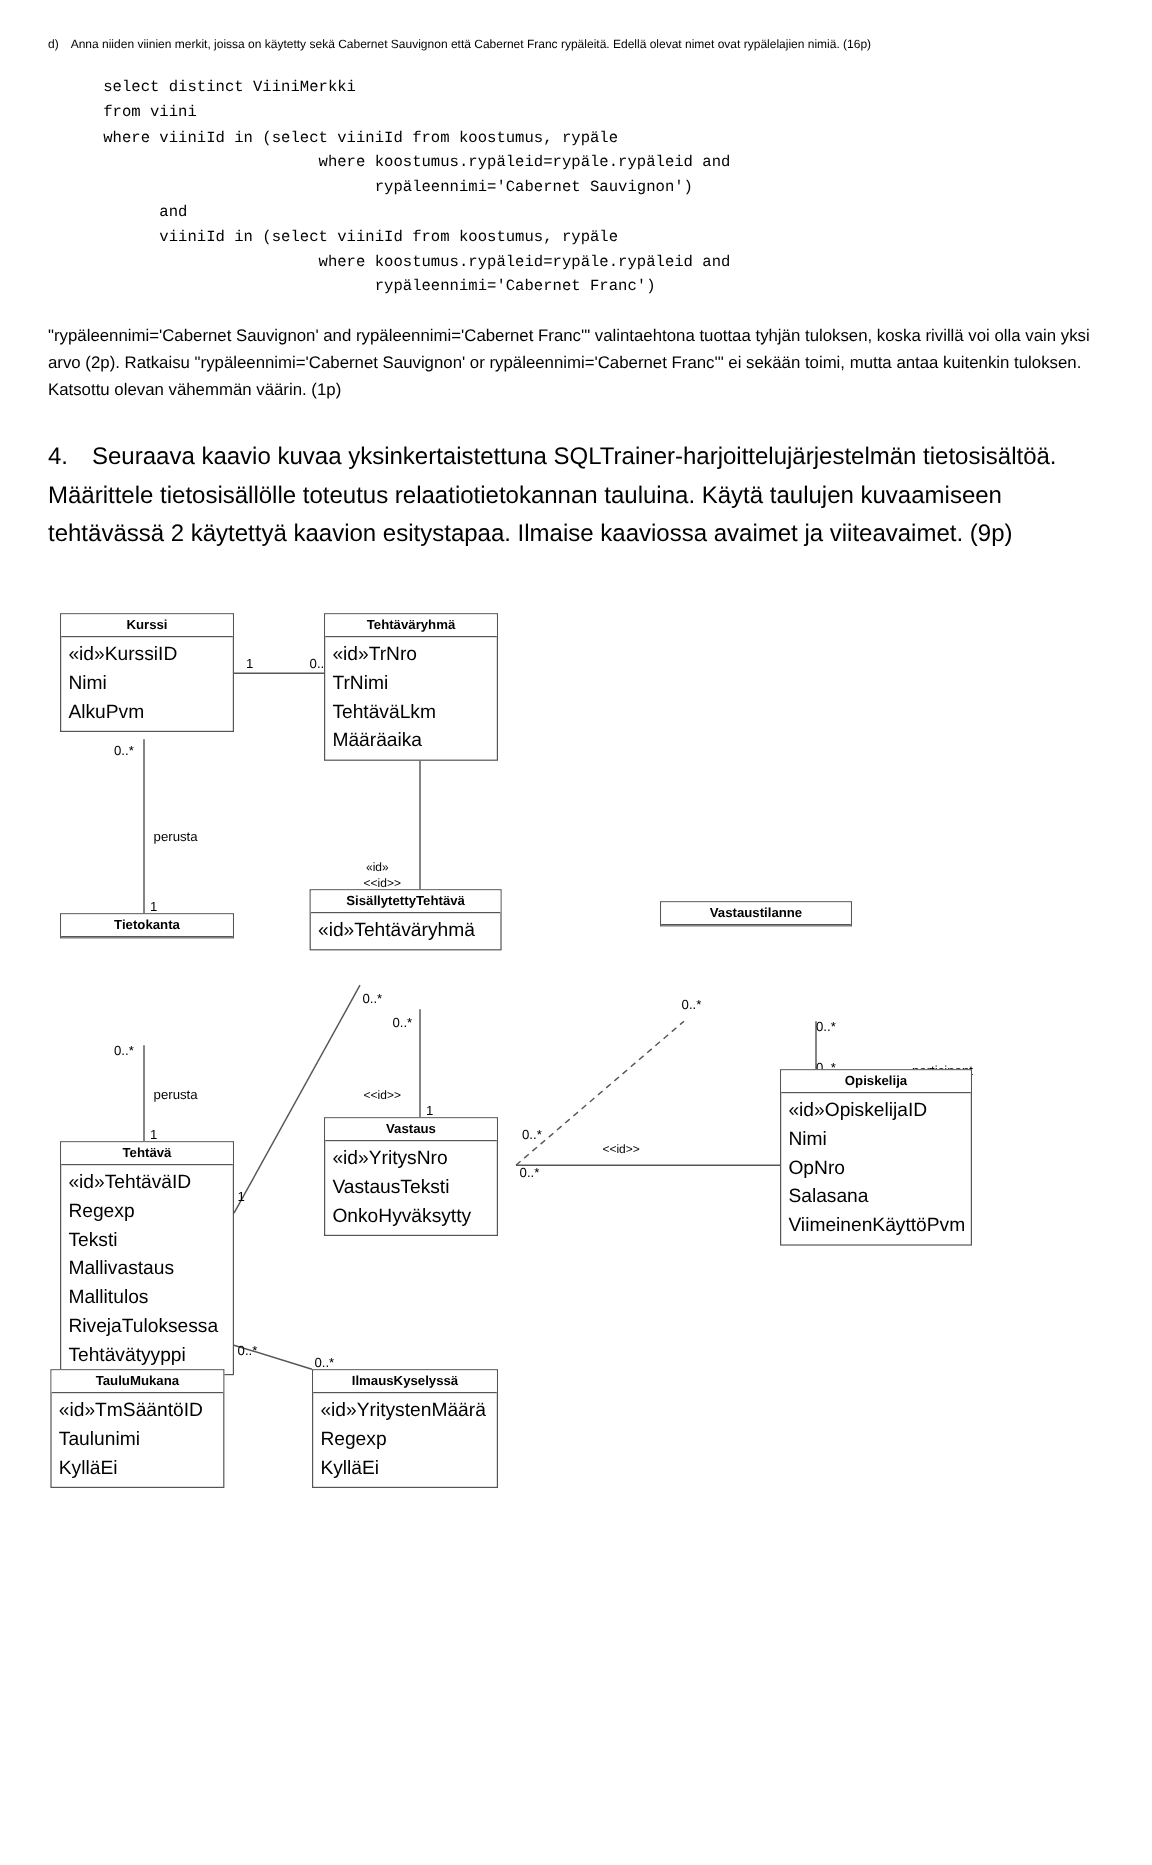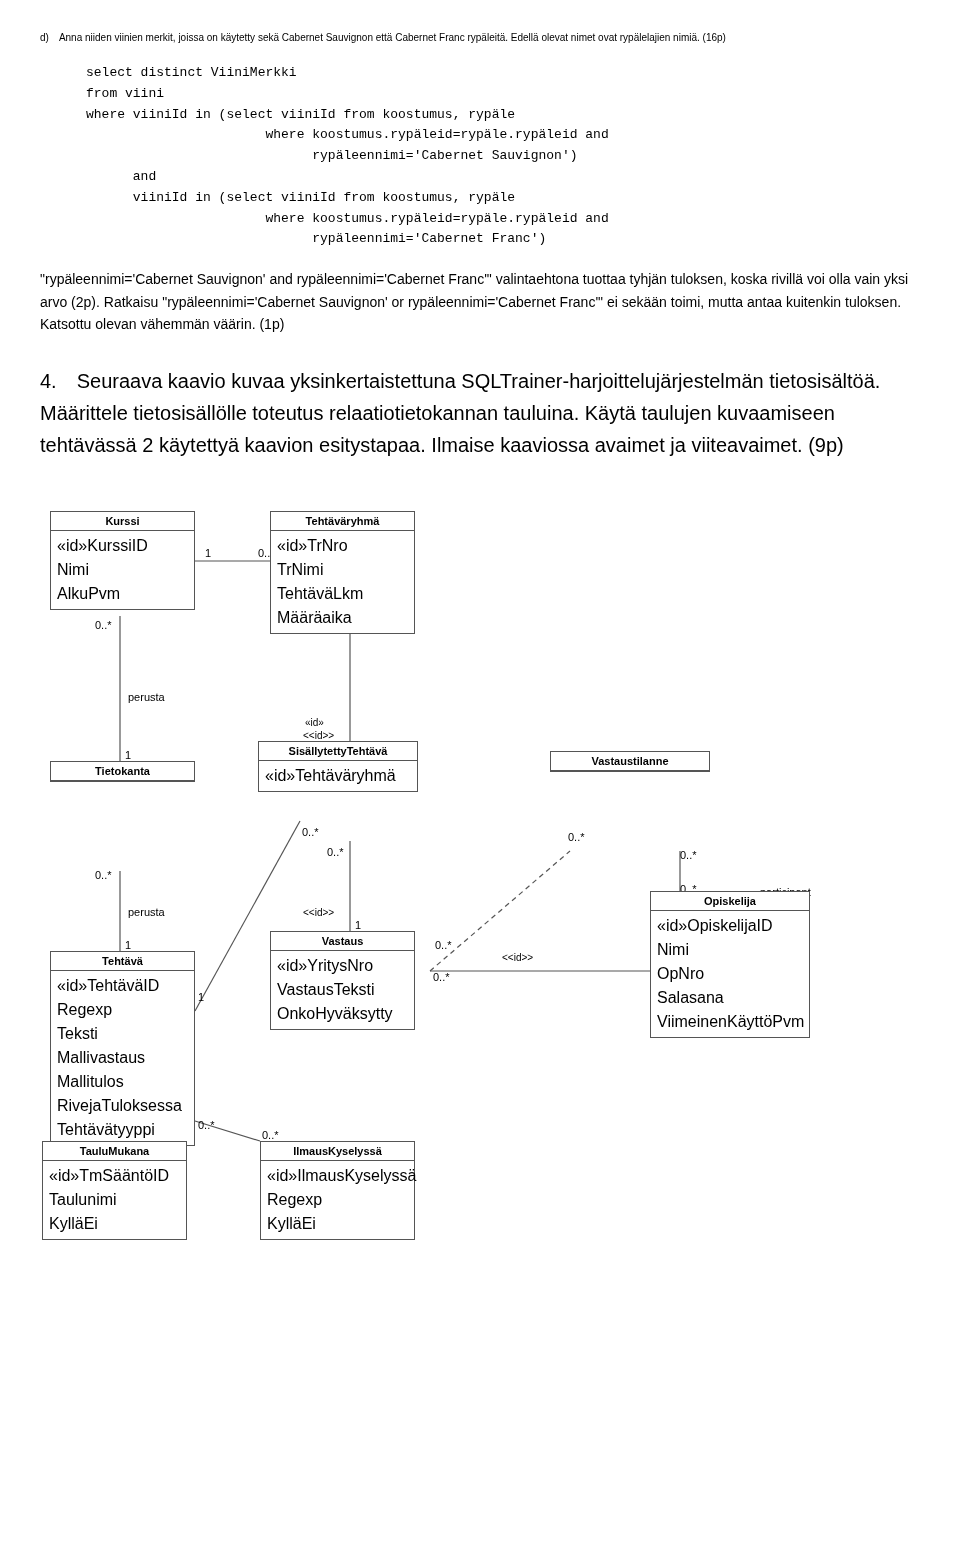--- a/index.html
+++ b/index.html
@@ -237,19 +237,19 @@
     <div class="uml-attrs">
       <div>«id»TmSääntöID</div>
       <div>Taulunimi</div>
       <div>KylläEi</div>
     </div>
   </div>
 
   <div class="uml-box" style="left:220px; top:660px; width:155px;">
     <div class="uml-title">IlmausKyselyssä</div>
     <div class="uml-attrs">
-      <div>«id»IlmausKyselyssä</div>
+      <div>«id»YritystenMäärä</div>
       <div>Regexp</div>
       <div>KylläEi</div>
     </div>
   </div>
 
 </div>
 
 </body></html>

